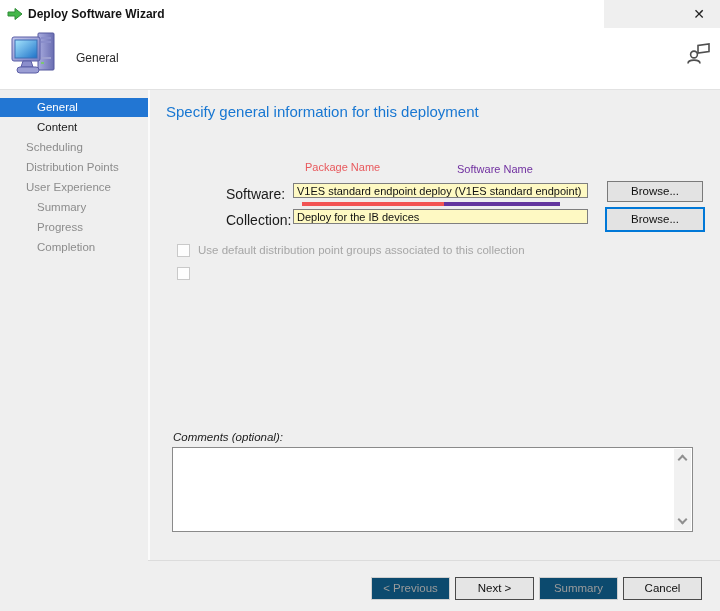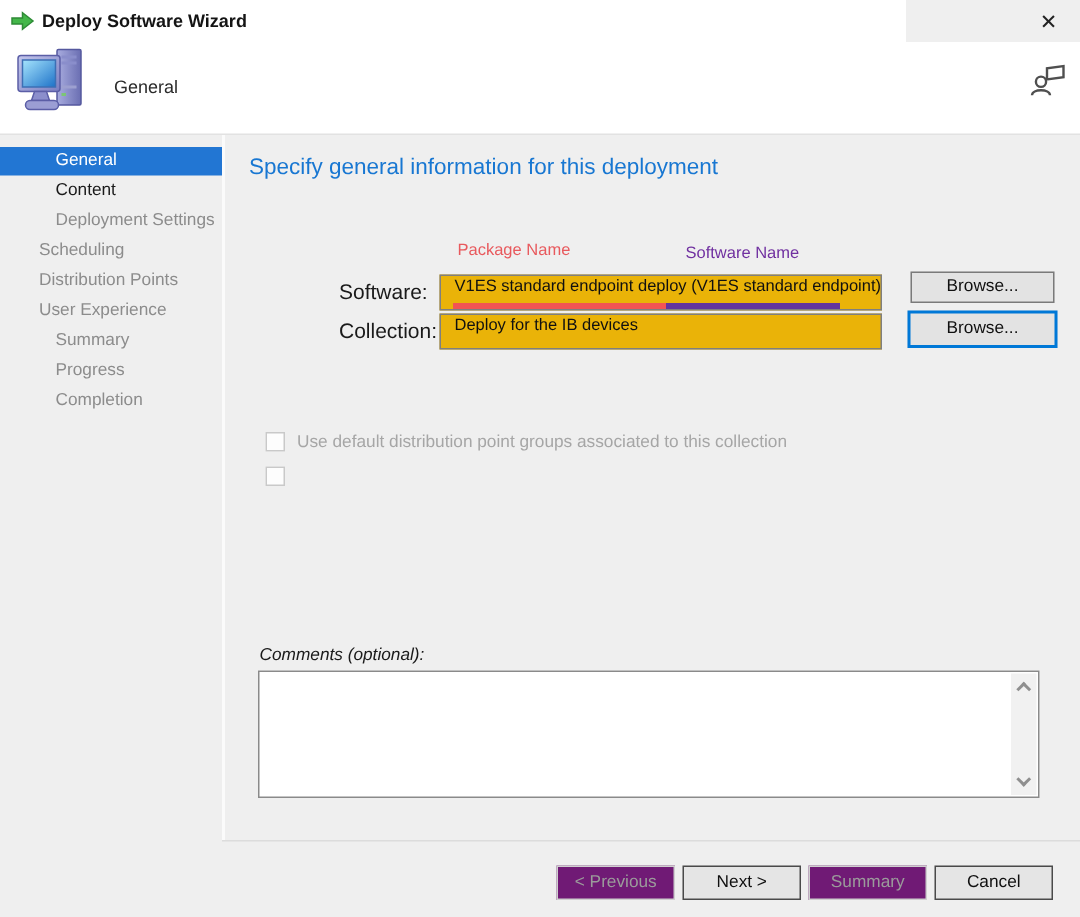--- a/index.html
+++ b/index.html
@@ -34,48 +34,48 @@
   
   .heading { position:absolute; left:166px; top:103px; font-size:15px; color:var(--heading-blue,#1877D2); }
 
   .ann-red    { position:absolute; left:305px; top:161px; font-size:11px; color:var(--annotation-red,#E8595D); }
   .ann-purple { position:absolute; left:457px; top:163px; font-size:11px; color:var(--annotation-purple,#7030A0); }
 
   .flabel { position:absolute; left:178px; font-size:14px; color:#1A1A1A;margin-left:48px; }
   .flabel.software   { top:186px; }
   .flabel.collection { top:212px; }
 
-  .tfield { position:absolute; left:293px; width:295px; height:24px; background:#eab308; border:1px solid #7F7F7F;
-            font-size:11px; line-height:15px; padding:0 9px; color:#101010; white-space:nowrap; overflow:hidden; }
+  .tfield { position:absolute; left:293px; width:295px; height:15px; background:#fef9c3; border:1px solid #7F7F7F;
+            font-size:11px; line-height:15px; padding:0 3px; color:#101010; white-space:nowrap; overflow:hidden; }
   .tfield.software   { top:183px; }
   .tfield.collection { top:209px; }
 
   .browse { position:absolute; background:#E3E3E3; font-size:11.5px; color:#101010; text-align:center; }
   .browse.software   { left:607px; top:181px; width:96px;  height:21px; border:1px solid #7A7A7A; line-height:19px; }
   .browse.collection { left:605px; top:207px; width:100px; height:25px; border:2px solid var(--focus-blue,#0078D7); line-height:21px; }
 
   .underline-red    { position:absolute; left:302px; top:202px; width:142px; height:4px; background:var(--underline-red,#F25454); }
   .underline-purple { position:absolute; left:444px; top:202px; width:116px; height:4px; background:var(--underline-purple,#62359E); }
 
-  .check-row { position:absolute; left:177px; font-size:11.5px; color:#A6A6A6; height:15px; line-height:15px;margin-top:45px; }
+  .check-row { position:absolute; left:177px; font-size:11.5px; color:#A6A6A6; height:15px; line-height:15px; }
   .check-row.r1 { top:243px; }
   .check-row.r2 { top:266px; }
   .check-box { display:inline-block; width:13px; height:13px; border:1px solid #C9C9C9; background:#FDFDFD; vertical-align:-3px; margin-right:8px; }
 
   .comments-label { position:absolute; left:173px; top:431px; font-size:11.5px; color:#1A1A1A;font-style:italic; }
   .comments-area  { position:absolute; left:172px; top:447px; width:521px; height:85px; background:#fff; border:1px solid #8A8A8A; }
   .vscroll { position:absolute; right:1px; top:1px; bottom:1px; width:17px; background:#F1F1F1; }
   .chev { position:absolute; left:5px; width:7px; height:7px; border-right:2px solid #8F8F8F; border-bottom:2px solid #8F8F8F; }
   .chev.up   { top:7px;    transform:rotate(-135deg); }
   .chev.down { bottom:7px; transform:rotate(45deg); }
 
   
   .footer-line { position:absolute; left:148px; top:560px; width:572px; height:1px; background:#DCDCDC; }
   .fbtn { position:absolute; top:577px; width:79px; height:23px; font-size:11.5px; text-align:center; line-height:21px; }
-  .fbtn.disabled { background:#701a75; color:#9B9B9B; border:1px solid #CFCFCF; }
+  .fbtn.disabled { background:#0c4a6e; color:#9B9B9B; border:1px solid #CFCFCF; }
   .fbtn.enabled  { background:#E5E5E5; color:#101010; border:1px solid #4A4A4A; }
   .fbtn.prev    { left:371px; }
   .fbtn.next    { left:455px; }
   .fbtn.summary { left:539px; }
   .fbtn.cancel  { left:623px; }
 </style>
 </head>
 <body>
 
 <div class="titlebar">
@@ -122,21 +122,20 @@
       <path d="M12 12 V4.5 L23 3 V10.5 Z"></path>
       <circle cx="8" cy="13.5" r="3.4"></circle>
       <path d="M2 22.5 c0-4.5 12-4.5 12 0"></path>
     </svg>
   </span>
 </div>
 
 <div class="sidebar">
   <div class="side-item selected">General</div>
   <div class="side-item enabled">Content</div>
-  <div class="side-item">Deployment Settings</div>
   <div class="side-item sub">Scheduling</div>
   <div class="side-item sub">Distribution Points</div>
   <div class="side-item sub">User Experience</div>
   <div class="side-item">Summary</div>
   <div class="side-item">Progress</div>
   <div class="side-item">Completion</div>
 </div>
 <div class="vdivider"></div>
 
 <div class="heading">Specify general information for this deployment</div>

